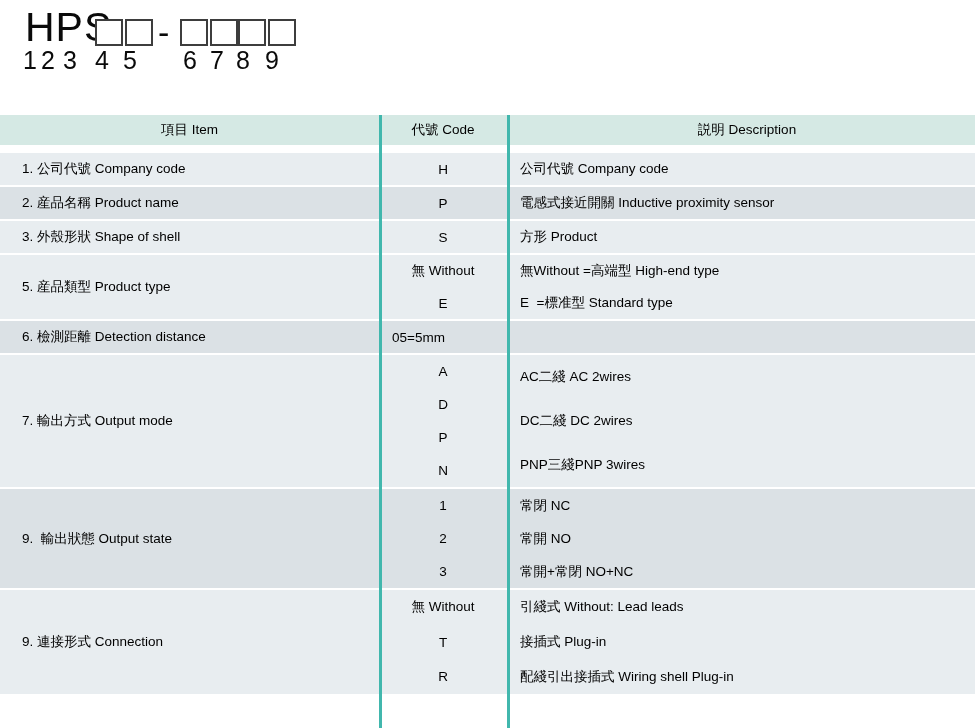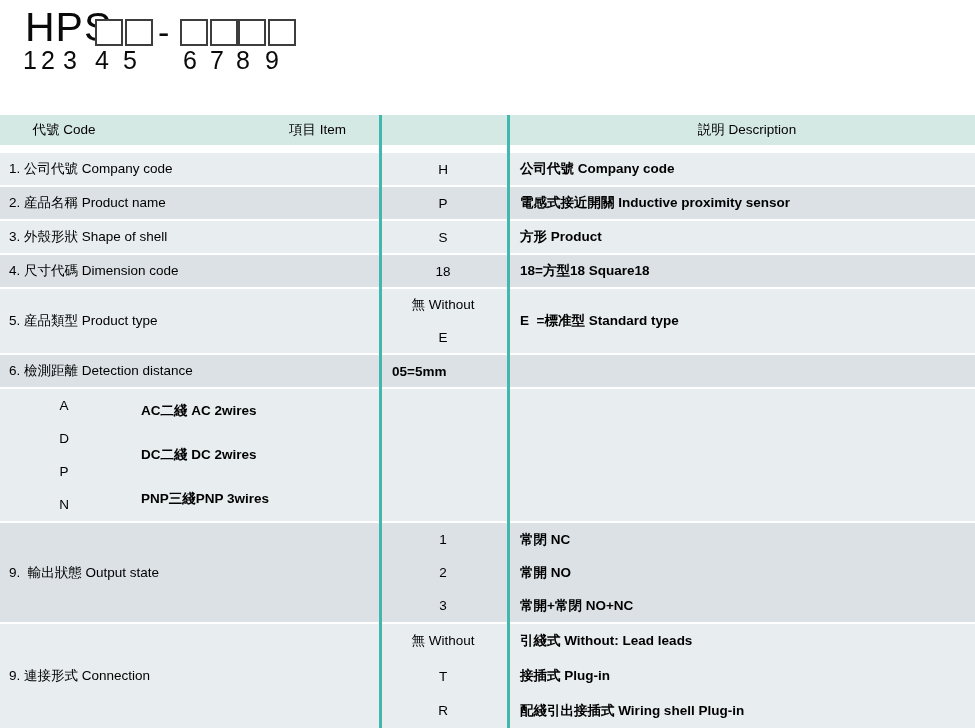--- a/index.html
+++ b/index.html
@@ -93,36 +93,36 @@
   .grp.dark  { background: #dbe1e5; }
   .h34  { height: 34px; }
   .h66  { height: 66px; }
   .h134 { height: 134px; }
   .h101 { height: 101px; }
   .h104 { height: 104px; border-bottom: none; }
 
   .c-item {
     width: 379px;
     box-sizing: border-box;
-    padding-left: 9px;
+    padding-left: 22px;
     display: flex; align-items: center;
     white-space: pre;
   }
   .c-code {
     width: 128px;
     display: flex; flex-direction: column;
   }
   .c-code .line {
     flex: 1;
     display: flex; align-items: center; justify-content: center;
     white-space: pre;
   }
   .c-desc {
     flex: 1;
-    display: flex; flex-direction: column; font-weight: bold;
+    display: flex; flex-direction: column;
   }
   .c-desc .line {
     flex: 1;
     display: flex; align-items: center;
     padding-left: 13px;
     white-space: pre;
   }
 
   .vline {
     position: absolute;
@@ -151,22 +151,22 @@
   <span class="digit d4">4</span>
   <span class="digit d5">5</span>
   <span class="digit d6">6</span>
   <span class="digit d7">7</span>
   <span class="digit d8">8</span>
   <span class="digit d9">9</span>
 </div>
 
 <div class="table">
   <div class="thead">
+    <div class="th th-item">項目 Item</div>
     <div class="th th-code">代號 Code</div>
-    <div class="th th-item">項目 Item</div>
     <div class="th th-desc">説明 Description</div>
   </div>
   <div class="tgap"></div>
 
   <div class="grp light h34">
     <div class="c-item">1. 公司代號 Company code</div>
     <div class="c-code">
       <div class="line">H</div>
     </div>
     <div class="c-desc">
@@ -187,49 +187,42 @@
   <div class="grp light h34">
     <div class="c-item">3. 外殼形狀 Shape of shell</div>
     <div class="c-code">
       <div class="line">S</div>
     </div>
     <div class="c-desc">
       <div class="line">方形 Product</div>
     </div>
   </div>
 
-  <div class="grp dark h34">
-    <div class="c-item">4. 尺寸代碼 Dimension code</div>
-    <div class="c-code">
-      <div class="line">18</div>
-    </div>
-    <div class="c-desc">
-      <div class="line">18=方型18 Square18</div>
-    </div>
-  </div>
 
   <div class="grp light h66">
     <div class="c-item">5. 産品類型 Product type</div>
     <div class="c-code">
       <div class="line">無 Without</div>
       <div class="line">E</div>
     </div>
     <div class="c-desc">
+      <div class="line">無Without =高端型 High-end type</div>
       <div class="line">E  =標准型 Standard type</div>
     </div>
   </div>
 
   <div class="grp dark h34">
     <div class="c-item">6. 檢測距離 Detection distance</div>
     <div class="c-desc">
       <div class="line">05=5mm</div>
     </div>
   </div>
 
   <div class="grp light h134">
+    <div class="c-item">7. 輸出方式 Output mode</div>
     <div class="c-code">
       <div class="line">A</div>
       <div class="line">D</div>
       <div class="line">P</div>
       <div class="line">N</div>
     </div>
     <div class="c-desc">
       <div class="line">AC二綫 AC 2wires</div>
       <div class="line">DC二綫 DC 2wires</div>
       <div class="line">PNP三綫PNP 3wires</div>

